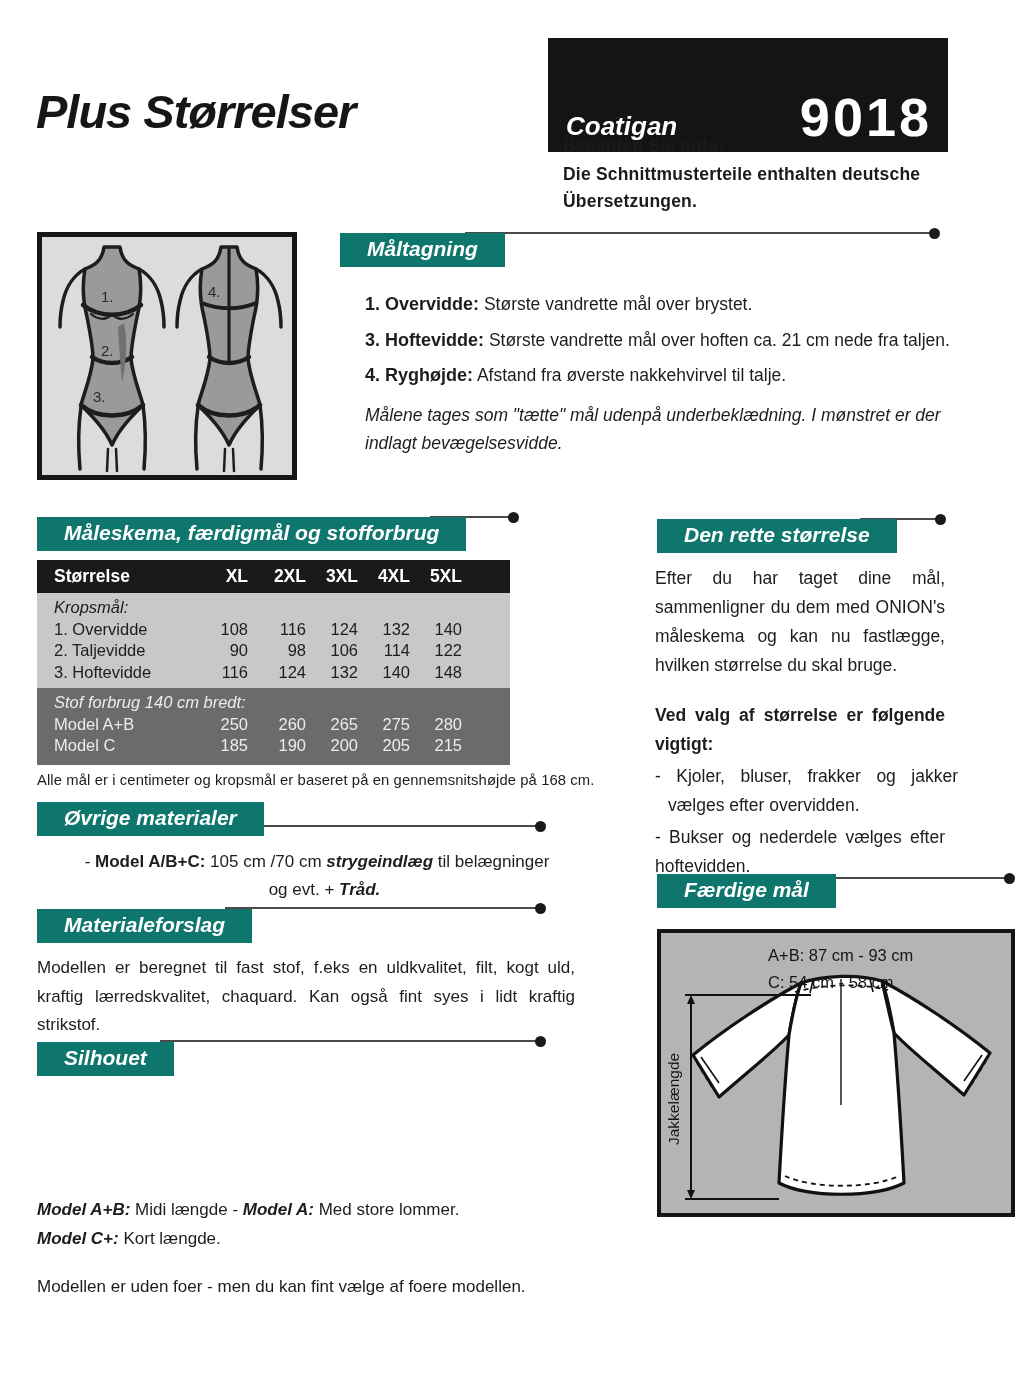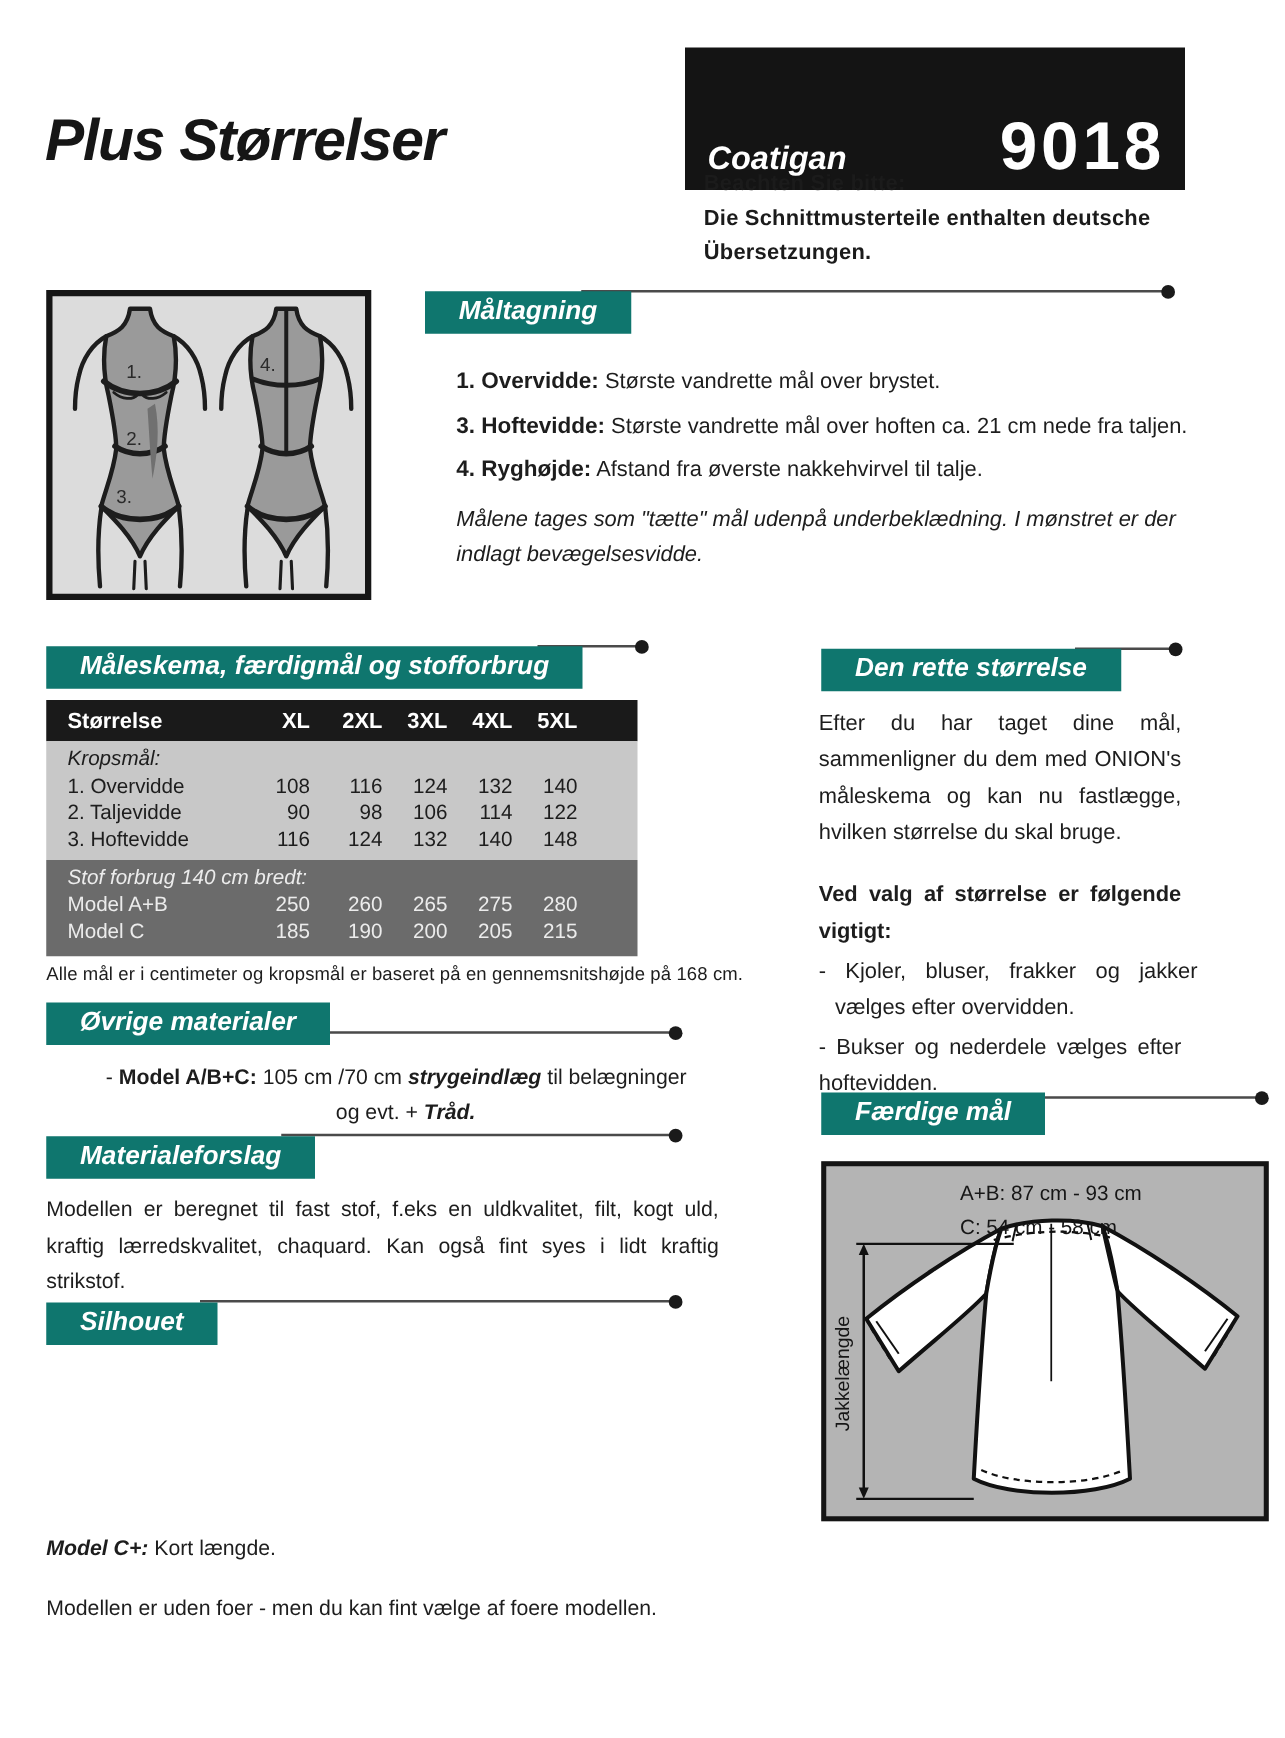--- a/index.html
+++ b/index.html
@@ -193,20 +193,21 @@
     <div><span>- </span><b>Model A/B+C:</b><span> 105 cm /70 cm </span><span class="bi">strygeindlæg</span><span> til  belægninger</span></div>
     <div style="margin-left:15px;"><span>og evt. + </span><span class="bi">Tråd.</span></div>
   </div>
 
   <div class="sec-line" style="left:225px;top:907px;width:312px;"></div>
   <div class="sec-box" style="left:37px;top:909px;">Materialeforslag</div>
   <div class="abs body-text just" style="left:37px;top:954px;width:538px;line-height:28.5px;font-size:17px;">Modellen er beregnet til fast stof, f.eks  en uldkvalitet, filt, kogt uld, kraftig lærredskvalitet, chaquard. Kan også fint syes i lidt kraftig strikstof.</div>
 
   <div class="sec-line" style="left:160px;top:1040px;width:377px;"></div>
   <div class="sec-box" style="left:37px;top:1042px;">Silhouet</div>
+  <div class="abs" style="left:37px;top:1200px;font-size:17px;"><span class="bi">Model A+B:</span><span> Midi længde - </span><span class="bi">Model A:</span><span> Med store lommer.</span></div>
   <div class="abs" style="left:37px;top:1229px;font-size:17px;"><span class="bi">Model C+:</span><span> Kort længde.</span></div>
   <div class="abs body-text just" style="left:37px;top:1272px;width:534px;font-size:17px;">Modellen er uden foer - men du kan fint vælge af foere modellen.</div>
 
   <div class="sec-line" style="left:860px;top:518px;width:77px;"></div>
   <div class="sec-box" style="left:657px;top:519px;">Den rette størrelse</div>
   <div class="abs body-text just" style="left:655px;top:564px;width:290px;">Efter du har taget dine mål, sammenligner du dem med ONION's måleskema og kan nu fastlægge, hvilken størrelse du skal bruge.</div>
   <div class="abs body-text just" style="left:655px;top:701px;width:290px;font-weight:bold;">Ved valg af størrelse er følgende vigtigt:</div>
   <div class="abs body-text just" style="left:655px;top:762px;width:290px;padding-left:13px;text-indent:-13px;">- Kjoler, bluser, frakker og jakker vælges efter overvidden.</div>
   <div class="abs body-text just" style="left:655px;top:823px;width:290px;">- Bukser og nederdele vælges efter hoftevidden.</div>
 

